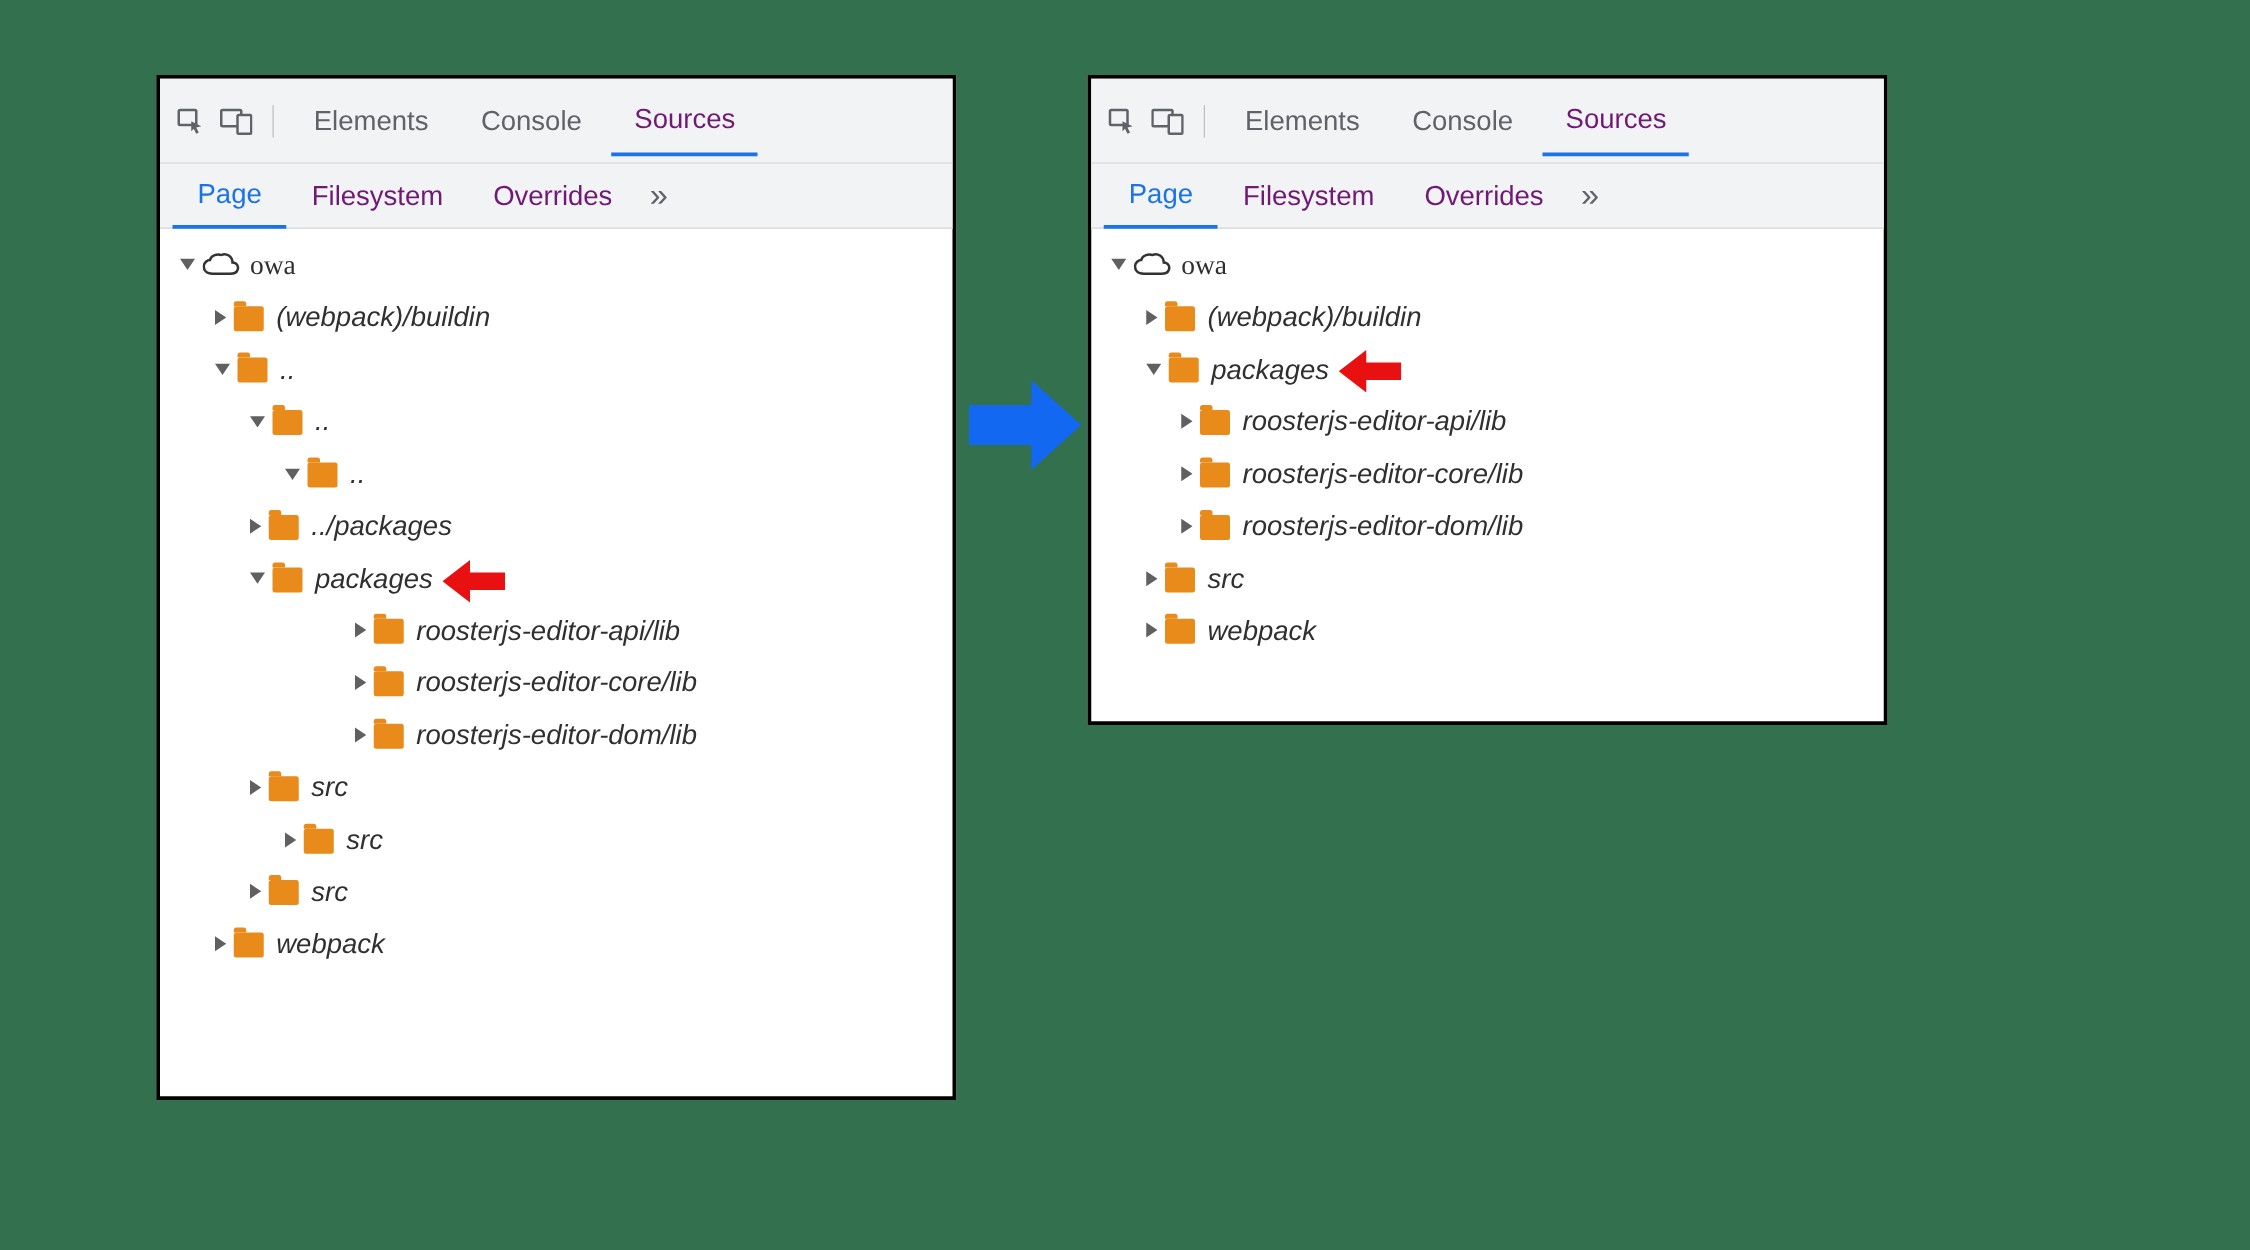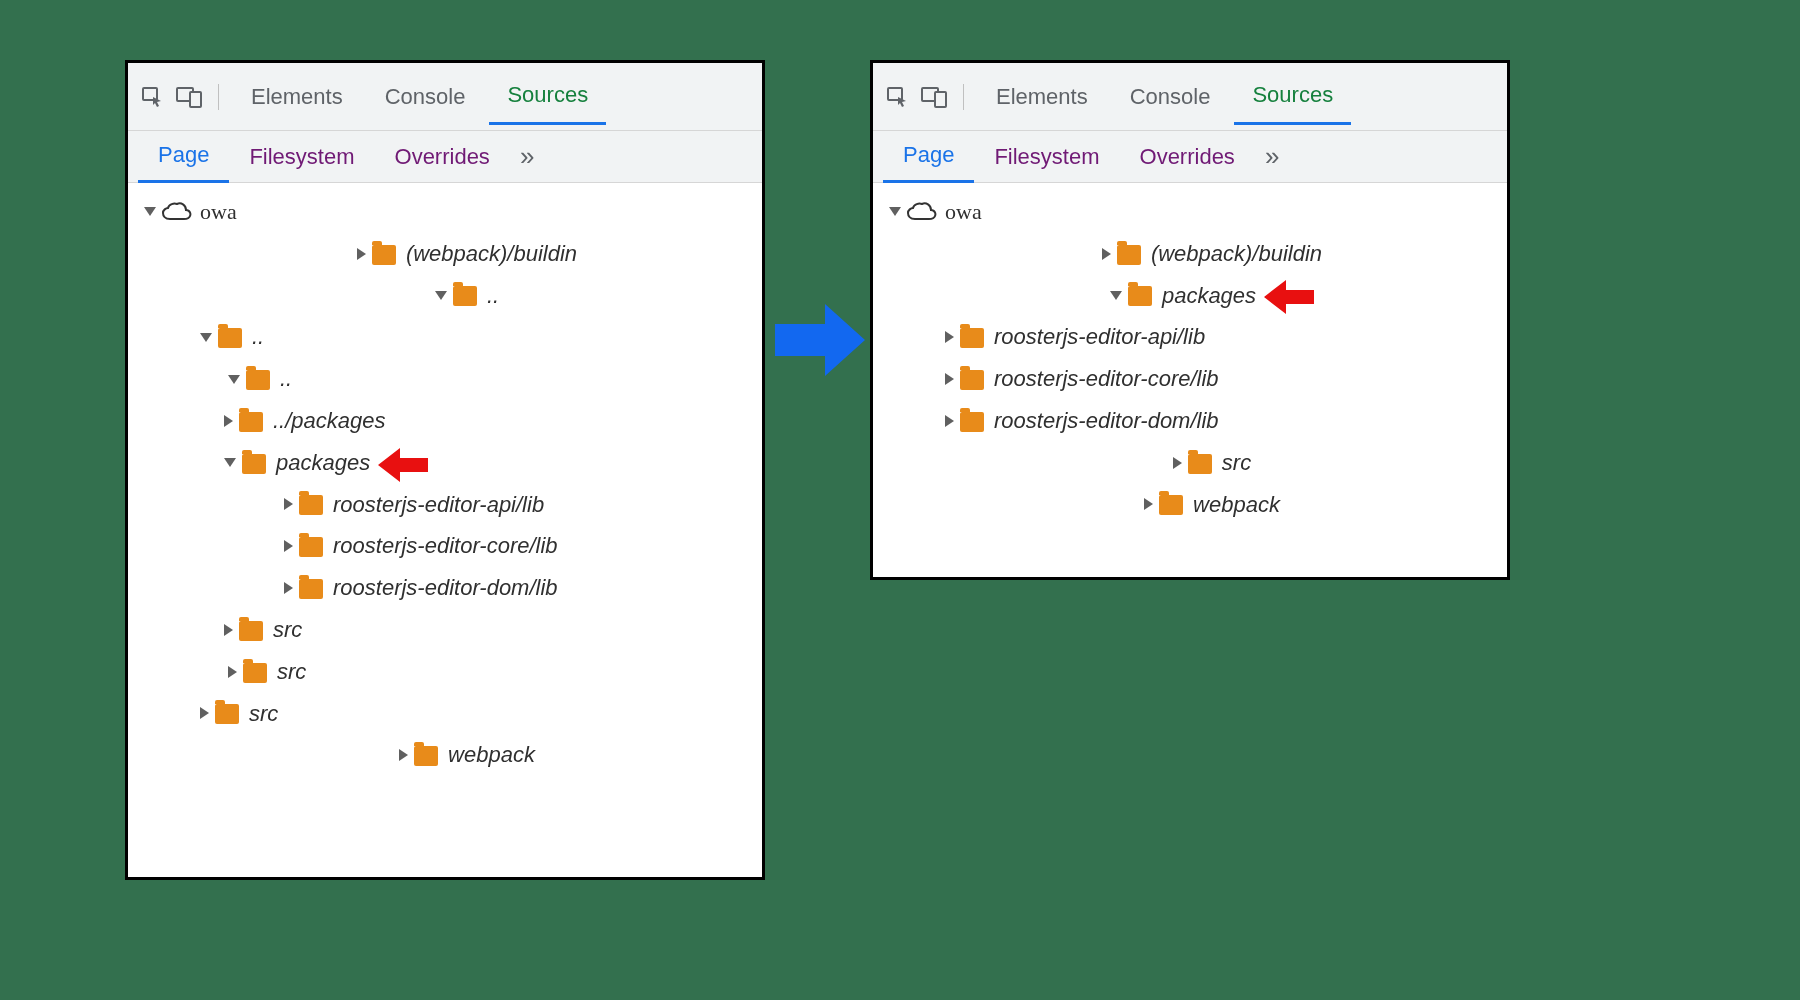--- a/index.html
+++ b/index.html
@@ -53,21 +53,21 @@
   }
   .top-tab {
     color: #5f6368;
     padding: 0 18px;
     height: 56px;
     display: flex;
     align-items: center;
     cursor: pointer;
   }
   .top-tab.active {
-    color: #15803d;
+    color: #701a75;
     border-bottom: 3px solid #1a73e8;
     font-weight: 500;
   }
   .sub-tabs {
     display: flex;
     align-items: center;
     height: 52px;
     background: #f1f3f4;
     border-bottom: 1px solid #d6d6d6;
     padding: 0 10px;
@@ -144,24 +144,24 @@
     position: relative;
     margin-right: 8px;
   }
   .cloud-icon svg { display: block; }
   .label {
     font-style: italic;
     color: #303030;
   }
   .label.normal { font-style: normal; }
   .indent-0 { padding-left: 16px; font-family: Liberation Serif, serif; }
-  .indent-1 { padding-left: 44px; justify-content: center; }
+  .indent-1 { padding-left: 44px; }
   .indent-2 { padding-left: 72px; }
   .indent-3 { padding-left: 100px; }
-  .indent-4 { padding-left: 96px; text-align: right; }
+  .indent-4 { padding-left: 72px; text-align: right; }
   .indent-5 { padding-left: 156px; }
   .red-arrow {
     width: 50px;
     height: 30px;
     margin-left: 8px;
   }
   .blue-arrow {
     position: absolute;
     left: 775px;
     top: 300px;

